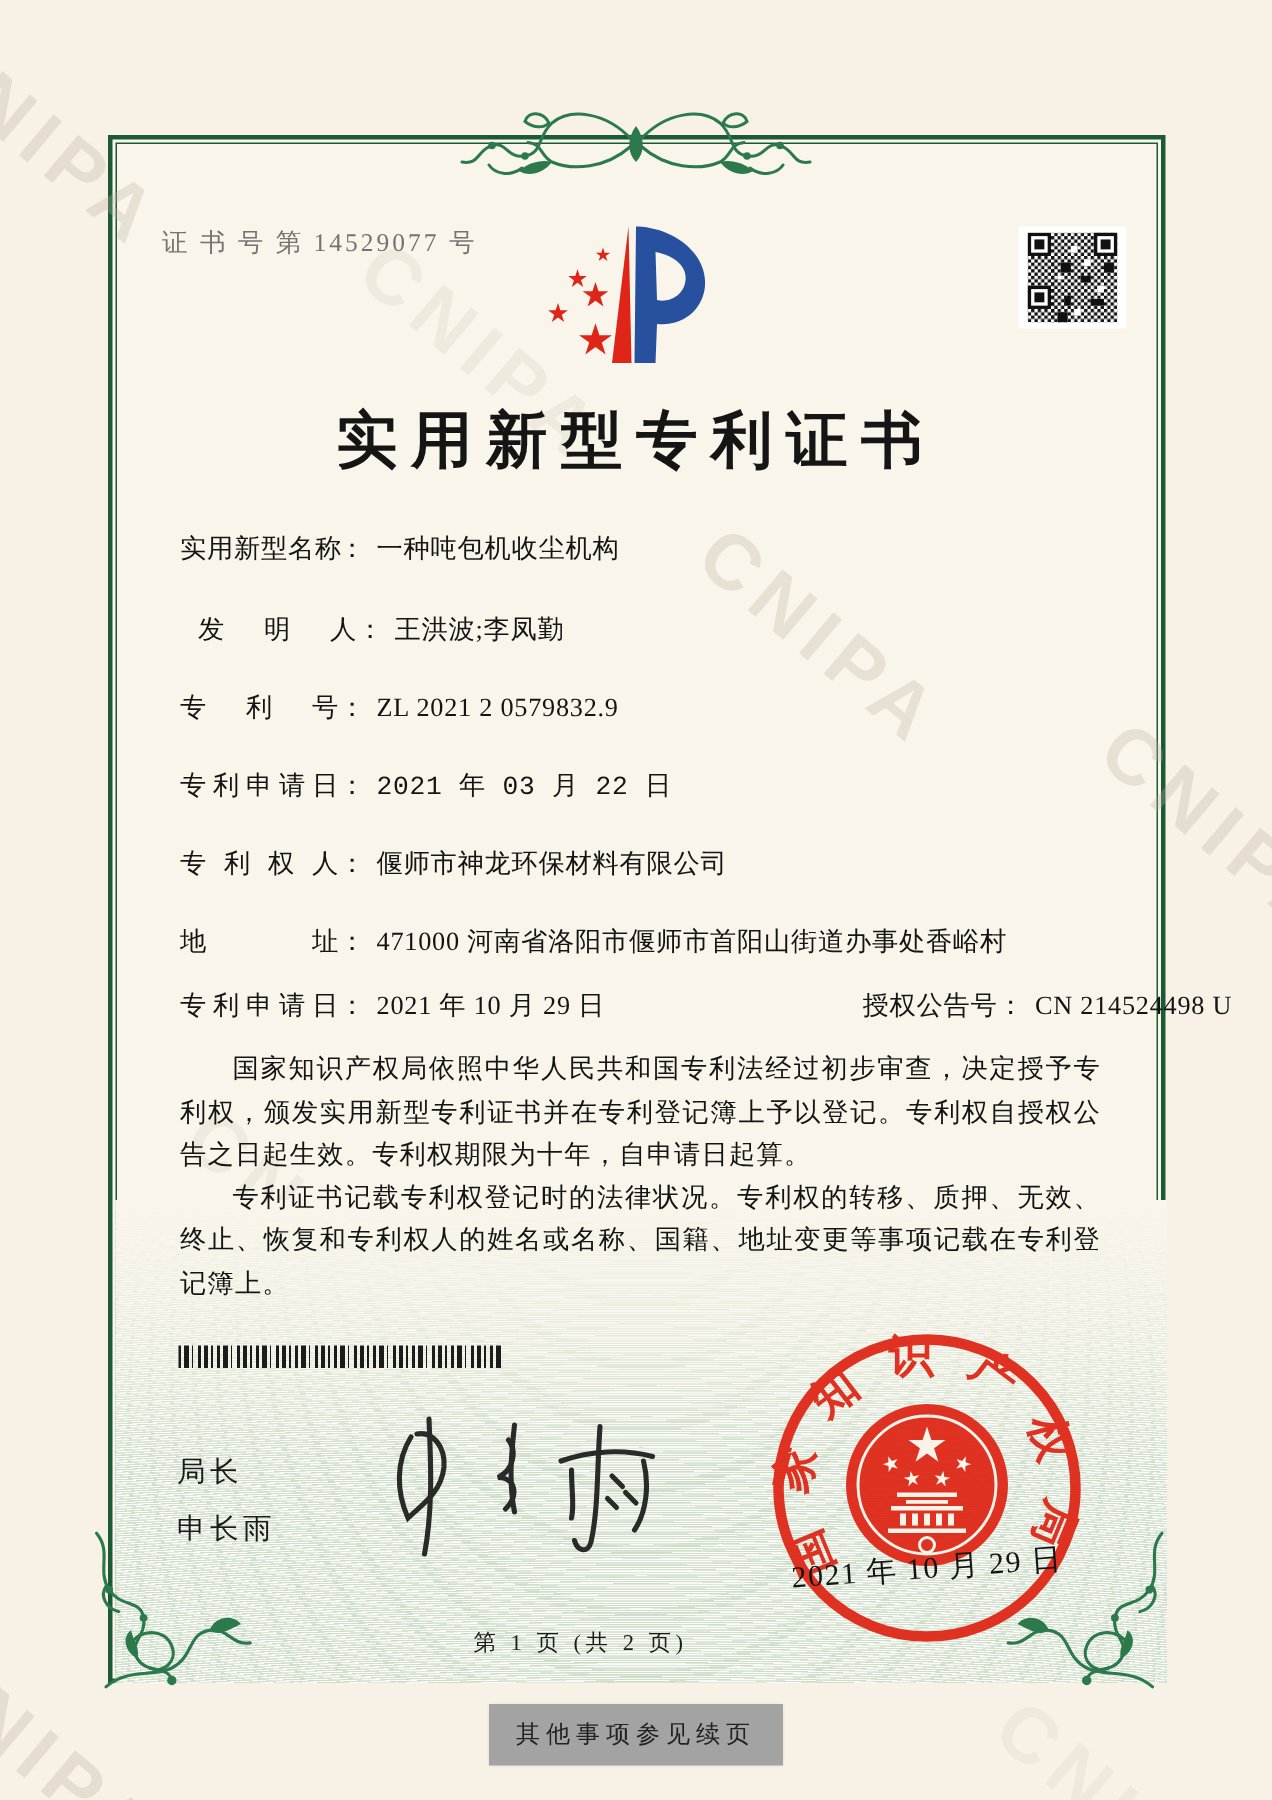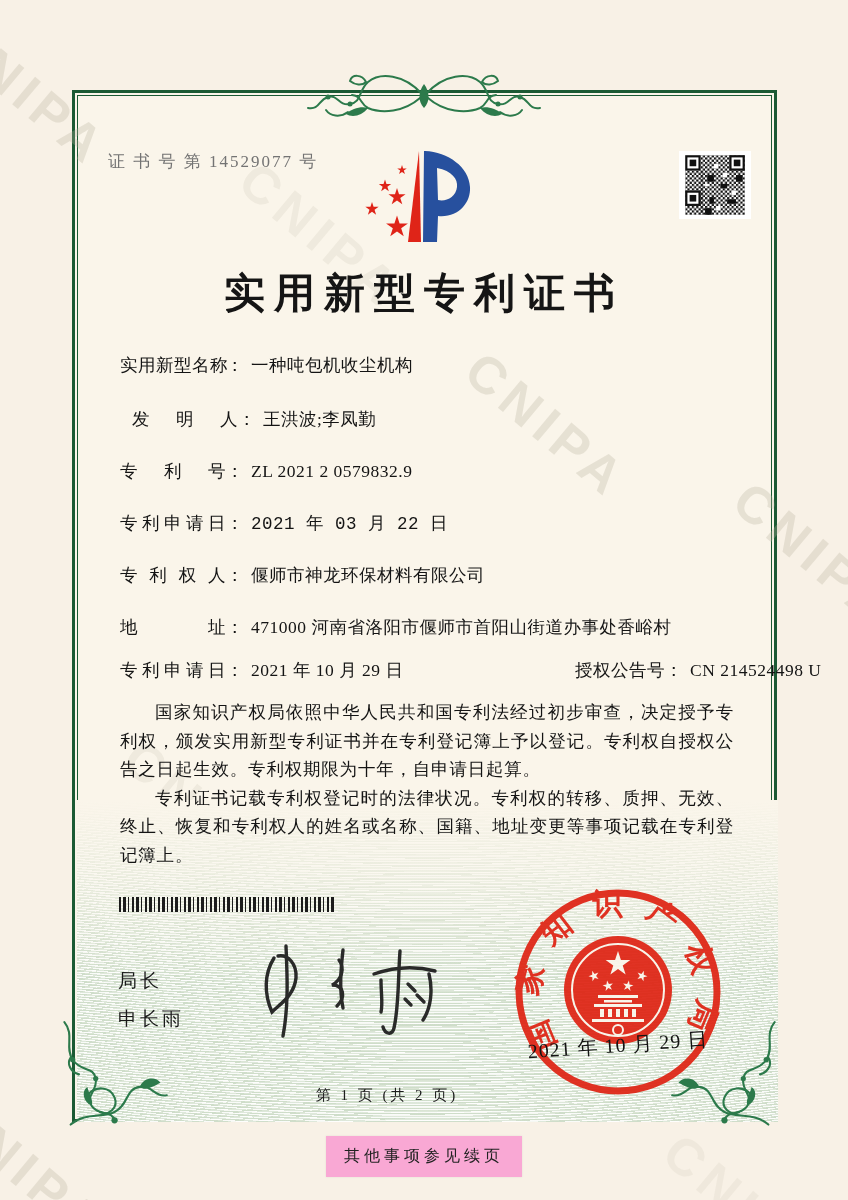--- a/index.html
+++ b/index.html
@@ -52,21 +52,21 @@
             font-size:19px;color:#1a1a1a;letter-spacing:3px;}
   .sig{position:absolute;left:246px;top:942px;z-index:6;}
 
   .seal{position:absolute;left:508px;top:882px;z-index:5;opacity:.93;}
   .seal-date{position:absolute;left:508px;top:1032px;width:220px;text-align:center;z-index:7;
              font-size:20px;color:#141414;letter-spacing:1px;transform:rotate(-4deg);white-space:nowrap;}
 
   .pageno{position:absolute;left:72px;top:1086px;width:630px;text-align:center;z-index:5;
           font-size:15px;letter-spacing:3px;color:#1d1d1d;}
   .contnote{position:absolute;left:424px;top:1136px;transform:translateX(-50%);z-index:5;
-            background:#f9a8d4;padding:10px 18px;font-size:16px;letter-spacing:4px;color:#222;
+            background:#a3a3a3;padding:10px 18px;font-size:16px;letter-spacing:4px;color:#222;
             box-shadow:0 0 2px rgba(0,0,0,.08);white-space:nowrap;}
 </style>
 </head>
 <body>
 
 <div class="page">
 
   <svg width="0" height="0" style="position:absolute" aria-hidden="true">
     <defs>
       <path id="star5" d="M0,-1 L0.225,-0.31 L0.951,-0.309 L0.363,0.118 L0.588,0.809 L0,0.382 L-0.588,0.809 L-0.363,0.118 L-0.951,-0.309 L-0.225,-0.31 Z"></path>

